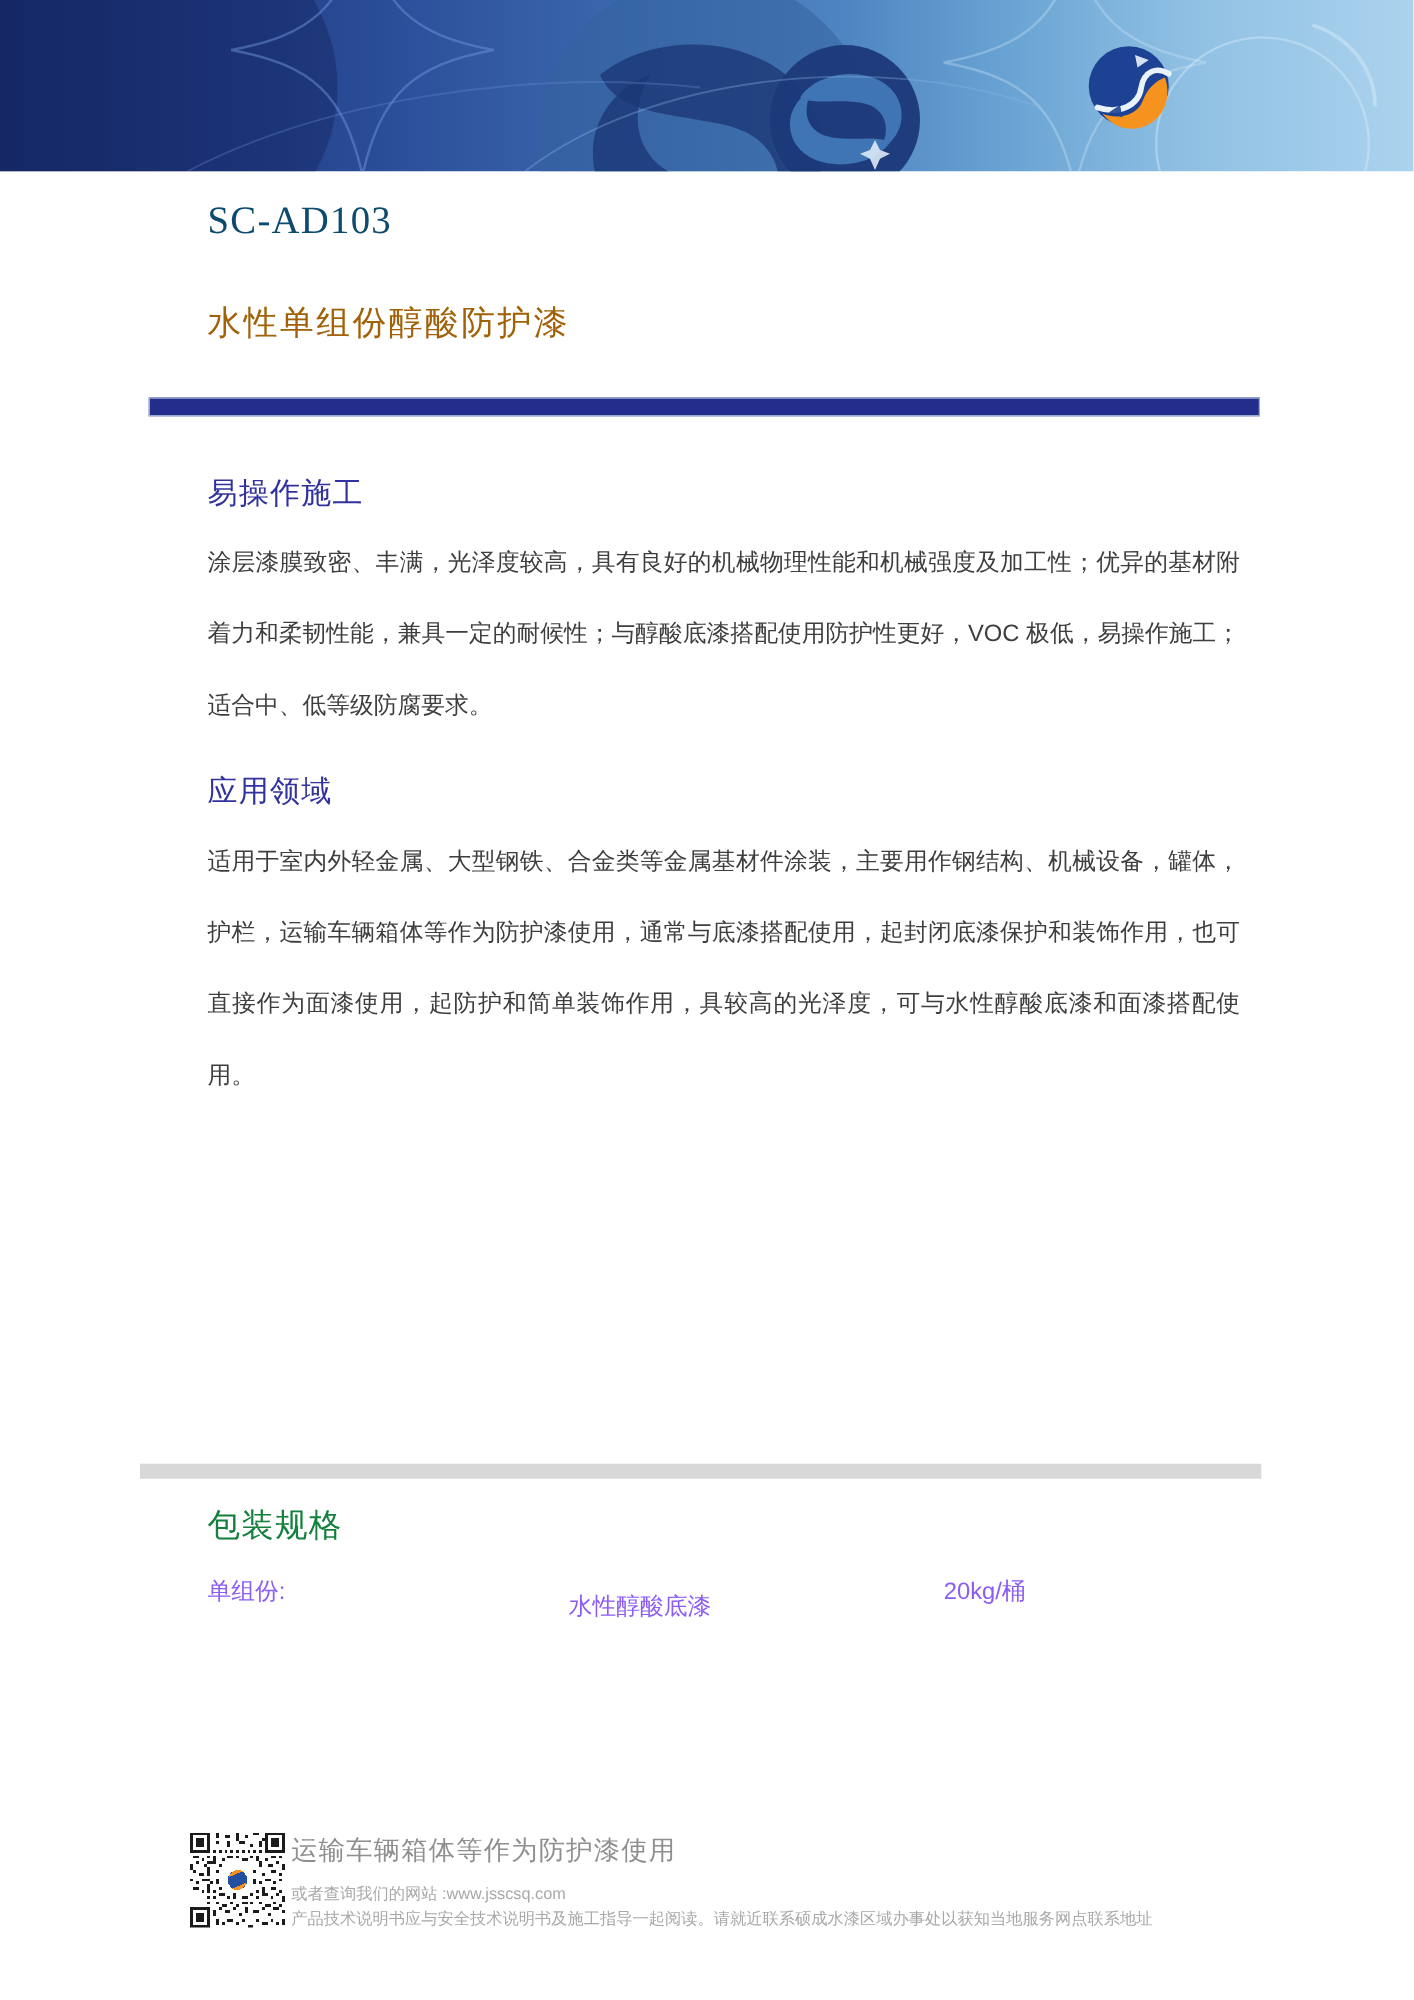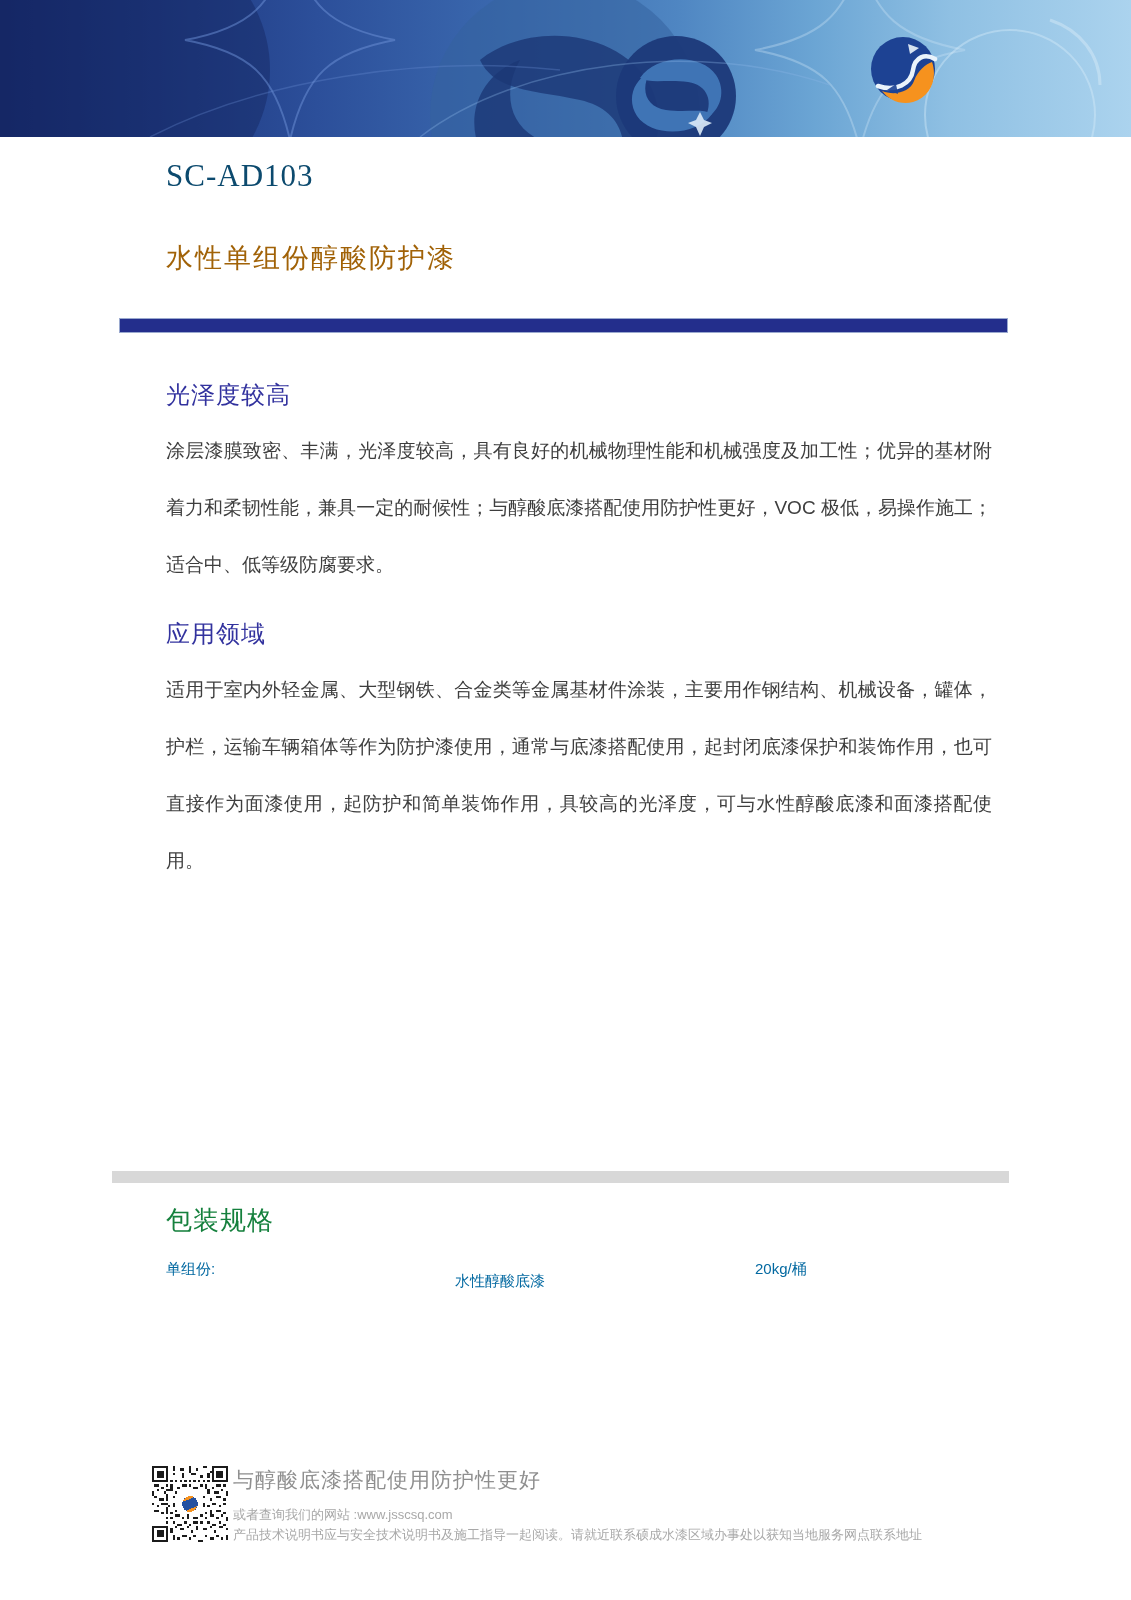--- a/index.html
+++ b/index.html
@@ -53,21 +53,21 @@
     font-size:19px; color:#3e3e3e; line-height:57px;
     text-align:justify; text-justify:inter-ideograph;
   }
 
   
   .bar-gray { position:absolute; left:112px; top:1171px; width:897px; height:12px; background:#d8d8d8; }
   .pack-heading {
     position:absolute; left:166px; top:1203px;
     font-size:26px; color:#15803d; letter-spacing:1px;
   }
-  .pack-row { position:absolute; left:166px; top:1260px; width:826px; height:26px; font-size:15px; color:#0369a1;text-align:center; }
+  .pack-row { position:absolute; left:166px; top:1260px; width:826px; height:26px; font-size:19px; color:#8b5cf6;text-align:center; }
   .pack-component { position:absolute; left:0; top:0; }
   .pack-product   { position:absolute; left:289px; top:12px; }
   .pack-spec      { position:absolute; left:589px; top:0; }
 
   
   .qr { position:absolute; left:152px; top:1466px; width:76px; height:76px; }
   .footer-company {
     position:absolute; left:233px; top:1466px;
     font-size:21px; color:#8f8f8f; letter-spacing:1px;
   }
@@ -108,21 +108,21 @@
     </svg>
 
   </div>
 
   <div class="product-code">SC-AD103</div>
   <div class="product-name">水性单组份醇酸防护漆</div>
   <div class="bar-navy"></div>
 
   <div class="sections">
     <div class="section">
-      <div class="section-heading">光泽度较高</div>
+      <div class="section-heading">易操作施工</div>
       <div class="section-body">涂层漆膜致密、丰满，光泽度较高，具有良好的机械物理性能和机械强度及加工性；优异的基材附着力和柔韧性能，兼具一定的耐候性；与醇酸底漆搭配使用防护性更好，VOC 极低，易操作施工；适合中、低等级防腐要求。</div>
     </div>
     <div class="section">
       <div class="section-heading">应用领域</div>
       <div class="section-body">适用于室内外轻金属、大型钢铁、合金类等金属基材件涂装，主要用作钢结构、机械设备，罐体，护栏，运输车辆箱体等作为防护漆使用，通常与底漆搭配使用，起封闭底漆保护和装饰作用，也可直接作为面漆使用，起防护和简单装饰作用，具较高的光泽度，可与水性醇酸底漆和面漆搭配使用。</div>
     </div>
   </div>
 
   <div class="bar-gray"></div>
   <div class="pack-heading">包装规格</div>
@@ -160,19 +160,19 @@
                M8 22h1v1H8z M10 21h2v1h-2z M13 22h1v1h-1z M15 21h1v2h-1z M18 22h2v1h-2z M21 21h1v1h-1z M23 22h1v1h-1z M25 21h2v1h-2z M28 22h1v1h-1z M30 21h1v1h-1z M32 22h1v2h-1z
                M9 24h1v1H9z M11 25h2v1h-2z M14 24h1v1h-1z M16 25h1v1h-1z M18 24h2v1h-2z M21 24h1v1h-1z M24 24h1v1h-1z M26 25h2v1h-2z M29 24h1v1h-1z M31 25h1v1h-1z
                M8 27h1v2H8z M10 26h1v1h-1z M12 27h2v1h-2z M15 26h1v1h-1z M17 28h1v1h-1z M19 26h1v2h-1z M22 27h2v1h-2z M25 26h1v1h-1z M27 28h1v1h-1z M29 26h2v1h-2z M32 27h1v1h-1z
                M9 30h1v2H9z M11 31h1v1h-1z M13 30h2v1h-2z M16 31h1v1h-1z M18 30h1v1h-1z M20 32h2v1h-2z M23 30h1v1h-1z M25 31h2v1h-2z M28 30h1v1h-1z M30 31h1v1h-1z M32 30h1v2h-1z"></path>
     </g>
     <rect x="12" y="12" width="9" height="9" fill="#ffffff"></rect>
     <circle cx="16.5" cy="16.5" r="3.4" fill="#2450a0"></circle>
     <path d="M19.6,17.5 a3.4,3.4 0 0 1 -5,2 C16.5,19 17.5,18 19.6,17.5 Z" fill="#f6921e"></path>
     <path d="M13.4,15.5 a3.4,3.4 0 0 1 5,-2 C16.5,14 15.5,15 13.4,15.5 Z" fill="#f6921e"></path>
   </svg>
-  <div class="footer-company">与醇酸底漆搭配使用防护性更好</div>
+  <div class="footer-company">运输车辆箱体等作为防护漆使用</div>
   <div class="footer-notes">
     <div>或者查询我们的网站 :www.jsscsq.com</div>
     <div>产品技术说明书应与安全技术说明书及施工指导一起阅读。请就近联系硕成水漆区域办事处以获知当地服务网点联系地址</div>
   </div>
 
 </div>
 
 </body></html>

